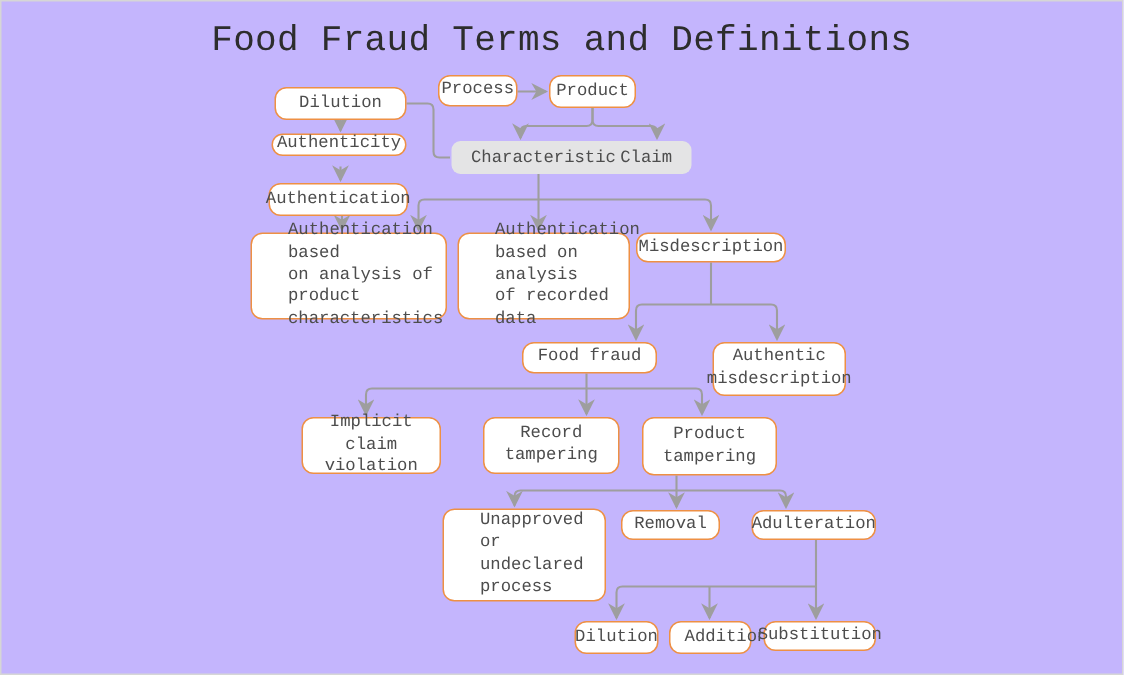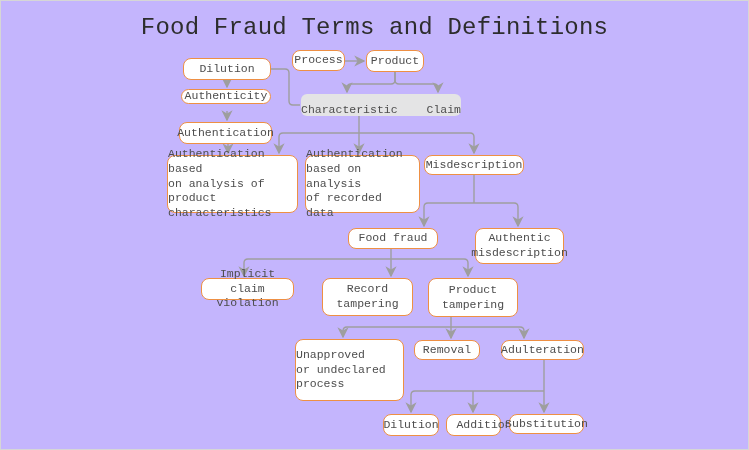--- a/index.html
+++ b/index.html
@@ -34,52 +34,52 @@
     display: flex;
     align-items: center;
     justify-content: center;
     text-align: center;
     white-space: pre-line;
     padding: 0 3px;
   }
   .node.left {
     justify-content: flex-start;
     text-align: left;
-    padding-left: 0;
+    padding-left: 24px;
     padding-right: 4px;
   }
   .group {
     position: absolute;
     box-sizing: border-box;
     background: var(--group-fill, #e4e4e5);
     border-radius: 6px;
     color: var(--node-text, #4d4d4d);
     font-size: 11.5px;
     display: flex;
-    align-items: flex-end;
+    align-items: center;
     justify-content: space-between;
-    padding: 0 0;
+    padding: 0 13px;
   }
   .edges { position: absolute; left: 0; top: 0; pointer-events: none; }
   .edge { fill: none; stroke: var(--connector, #9e9e9e); stroke-width: 1.4; }
   #arrowhead path { fill: var(--connector, #9e9e9e); }
 
   
   [data-name="node-authentic"]          { left: 182px; top: 57px;  width: 88px;  height: 22px; }
   [data-name="node-process"]            { left: 291px; top: 49px;  width: 53px;  height: 21px; }
   [data-name="node-product"]            { left: 365px; top: 49px;  width: 58px;  height: 22px; }
   [data-name="node-authenticity"]       { left: 180px; top: 88px;  width: 90px;  height: 15px; }
   [data-name="group-characteristic-claim"] { left: 300px; top: 93px; width: 160px; height: 22px; }
   [data-name="node-authentication"]     { left: 178px; top: 121px; width: 93px;  height: 22px; }
   [data-name="node-auth-product"]       { left: 166px; top: 154px; width: 131px; height: 58px; }
   [data-name="node-auth-data"]          { left: 304px; top: 154px; width: 115px; height: 58px; }
   [data-name="node-misdescription"]     { left: 423px; top: 154px; width: 100px; height: 20px; }
   [data-name="node-food-fraud"]         { left: 347px; top: 227px; width: 90px;  height: 21px; }
   [data-name="node-accidental"]         { left: 474px; top: 227px; width: 89px;  height: 36px; }
-  [data-name="node-implicit"]           { left: 200px; top: 277px; width: 93px;  height: 22px; }
+  [data-name="node-implicit"]           { left: 200px; top: 277px; width: 93px;  height: 38px; }
   [data-name="node-record"]             { left: 321px; top: 277px; width: 91px;  height: 38px; }
   [data-name="node-product-tampering"]  { left: 427px; top: 277px; width: 90px;  height: 39px; }
   [data-name="node-unapproved"]         { left: 294px; top: 338px; width: 109px;  height: 62px; }
   [data-name="node-removal"]            { left: 413px; top: 339px; width: 66px;  height: 20px; }
   [data-name="node-adulteration"]       { left: 500px; top: 339px; width: 83px;  height: 20px; }
   [data-name="node-dilution"]           { left: 382px; top: 413px; width: 56px;  height: 22px; }
   [data-name="node-addition"]           { left: 445px; top: 413px; width: 55px;  height: 22px; padding-left: 24px; }
   [data-name="node-substitution"]       { left: 508px; top: 413px; width: 75px;  height: 20px; }
 </style>
 </head>

